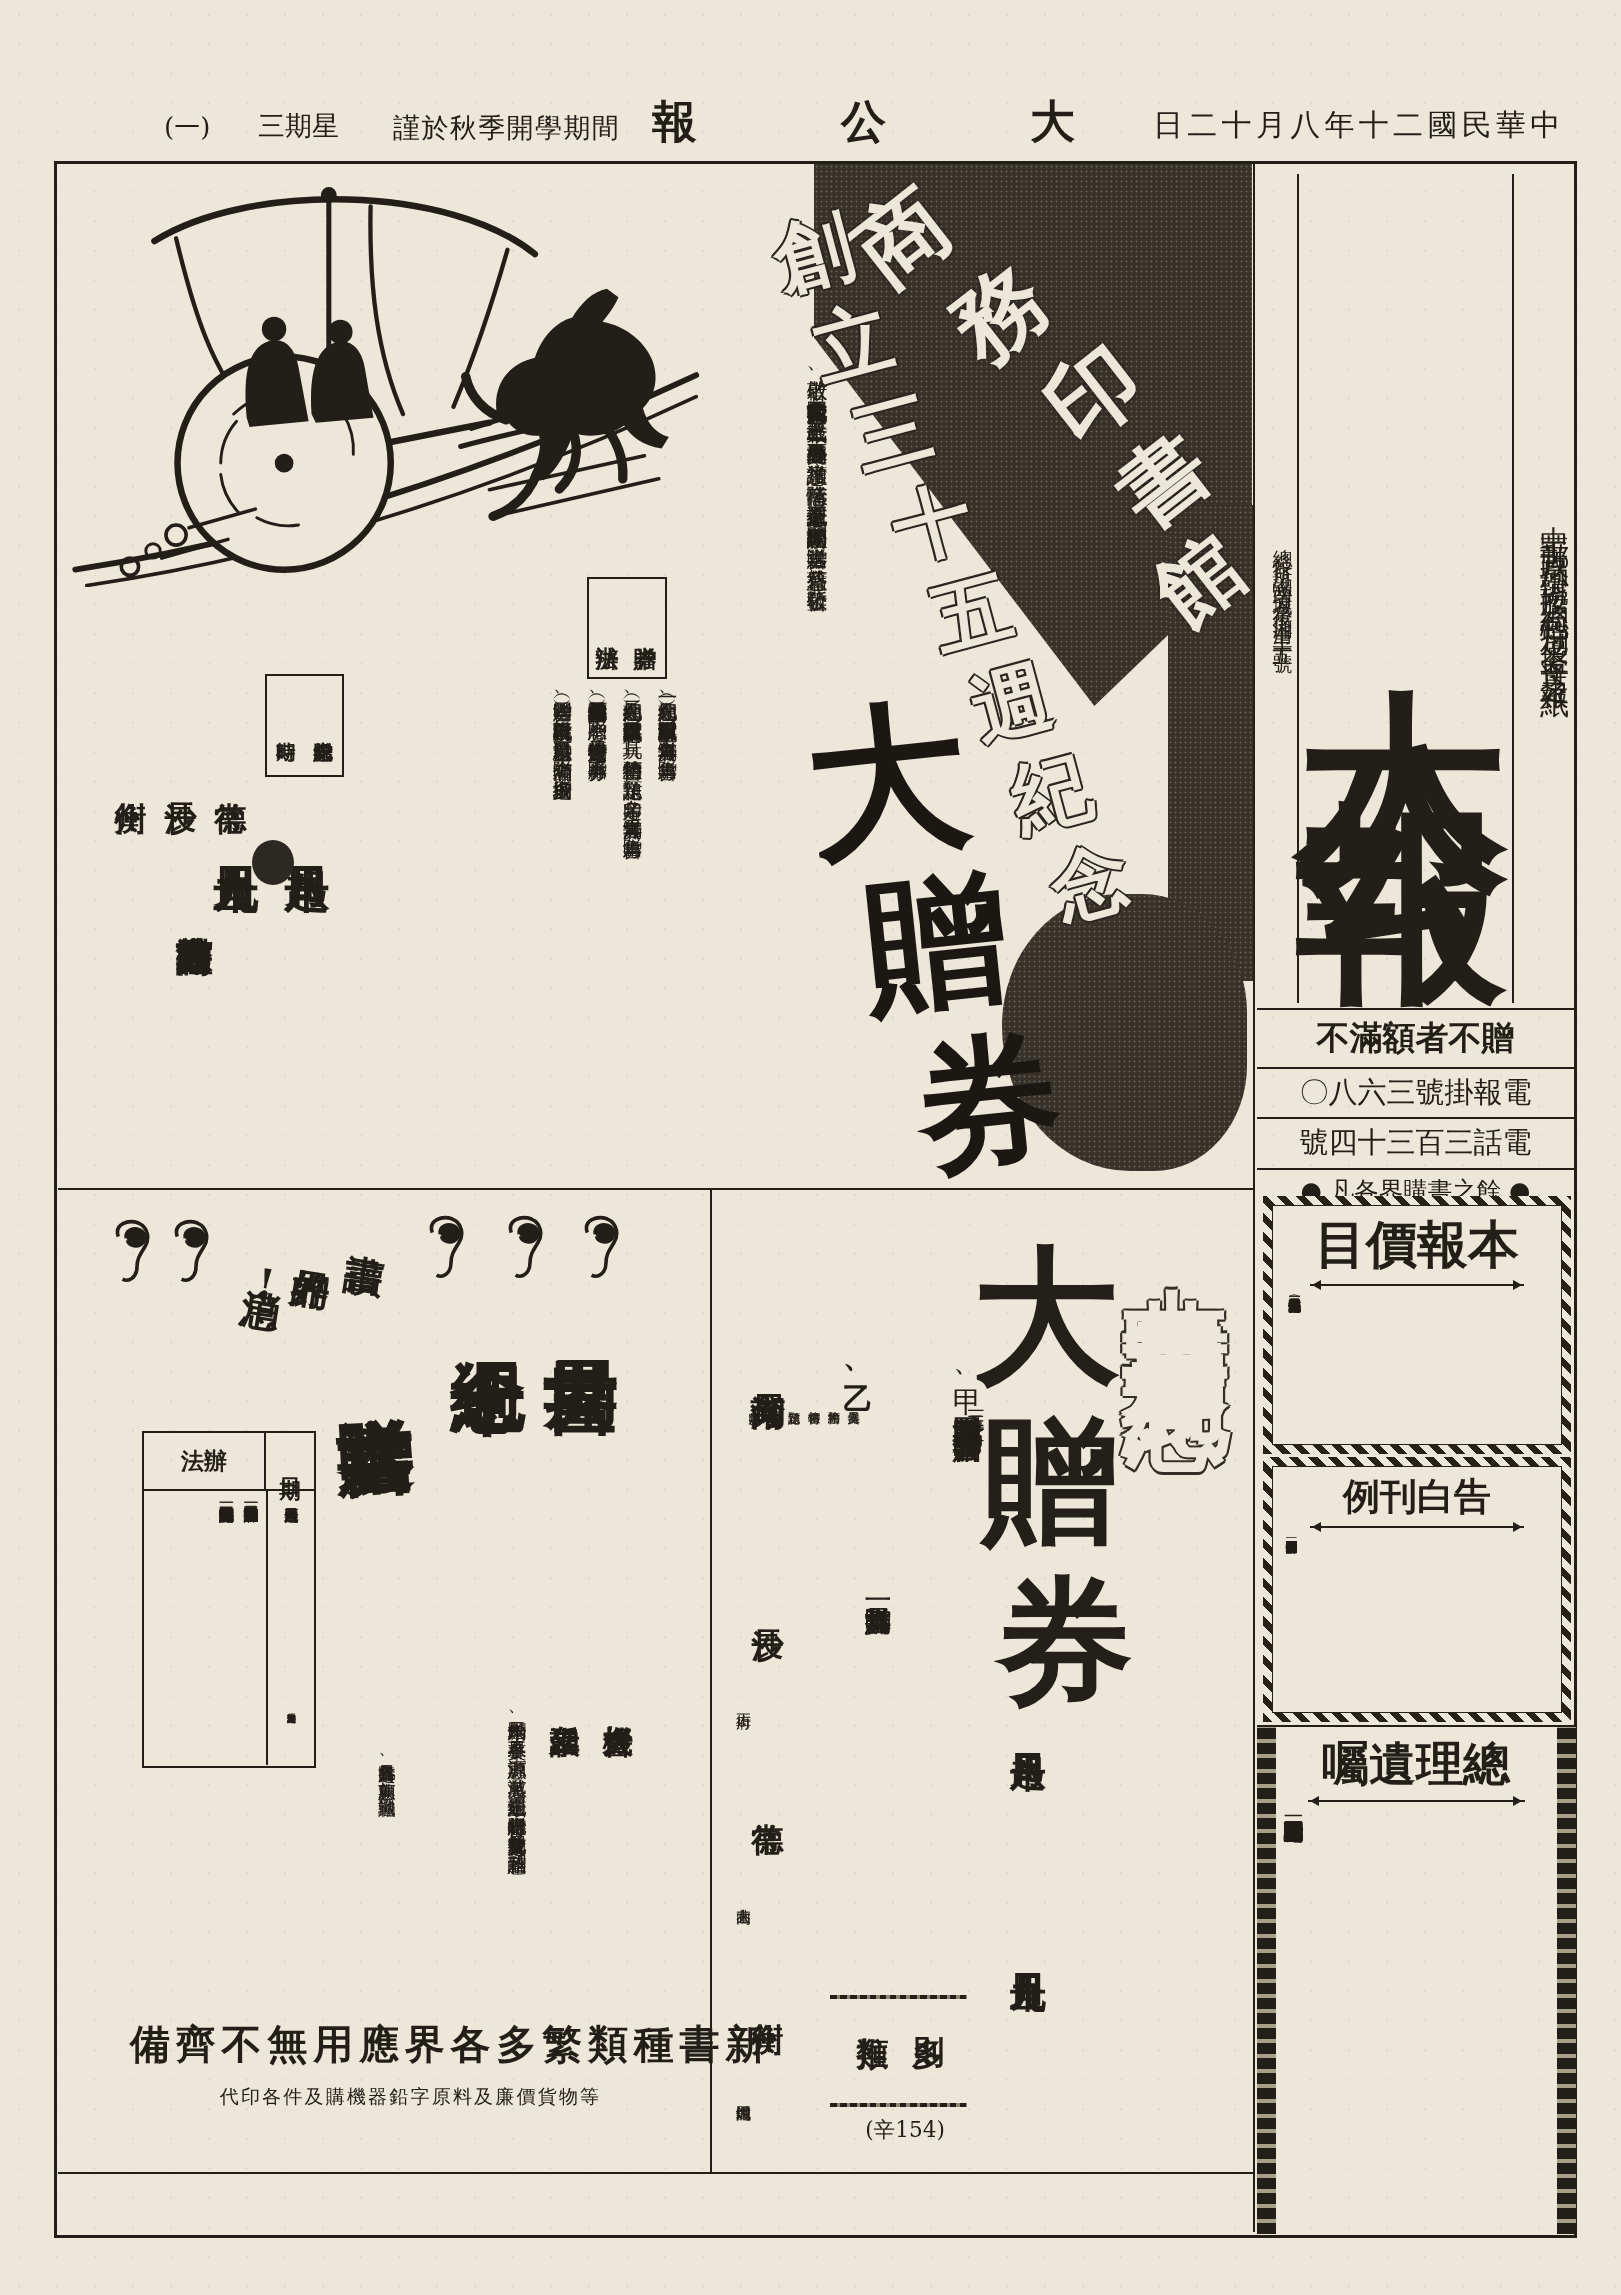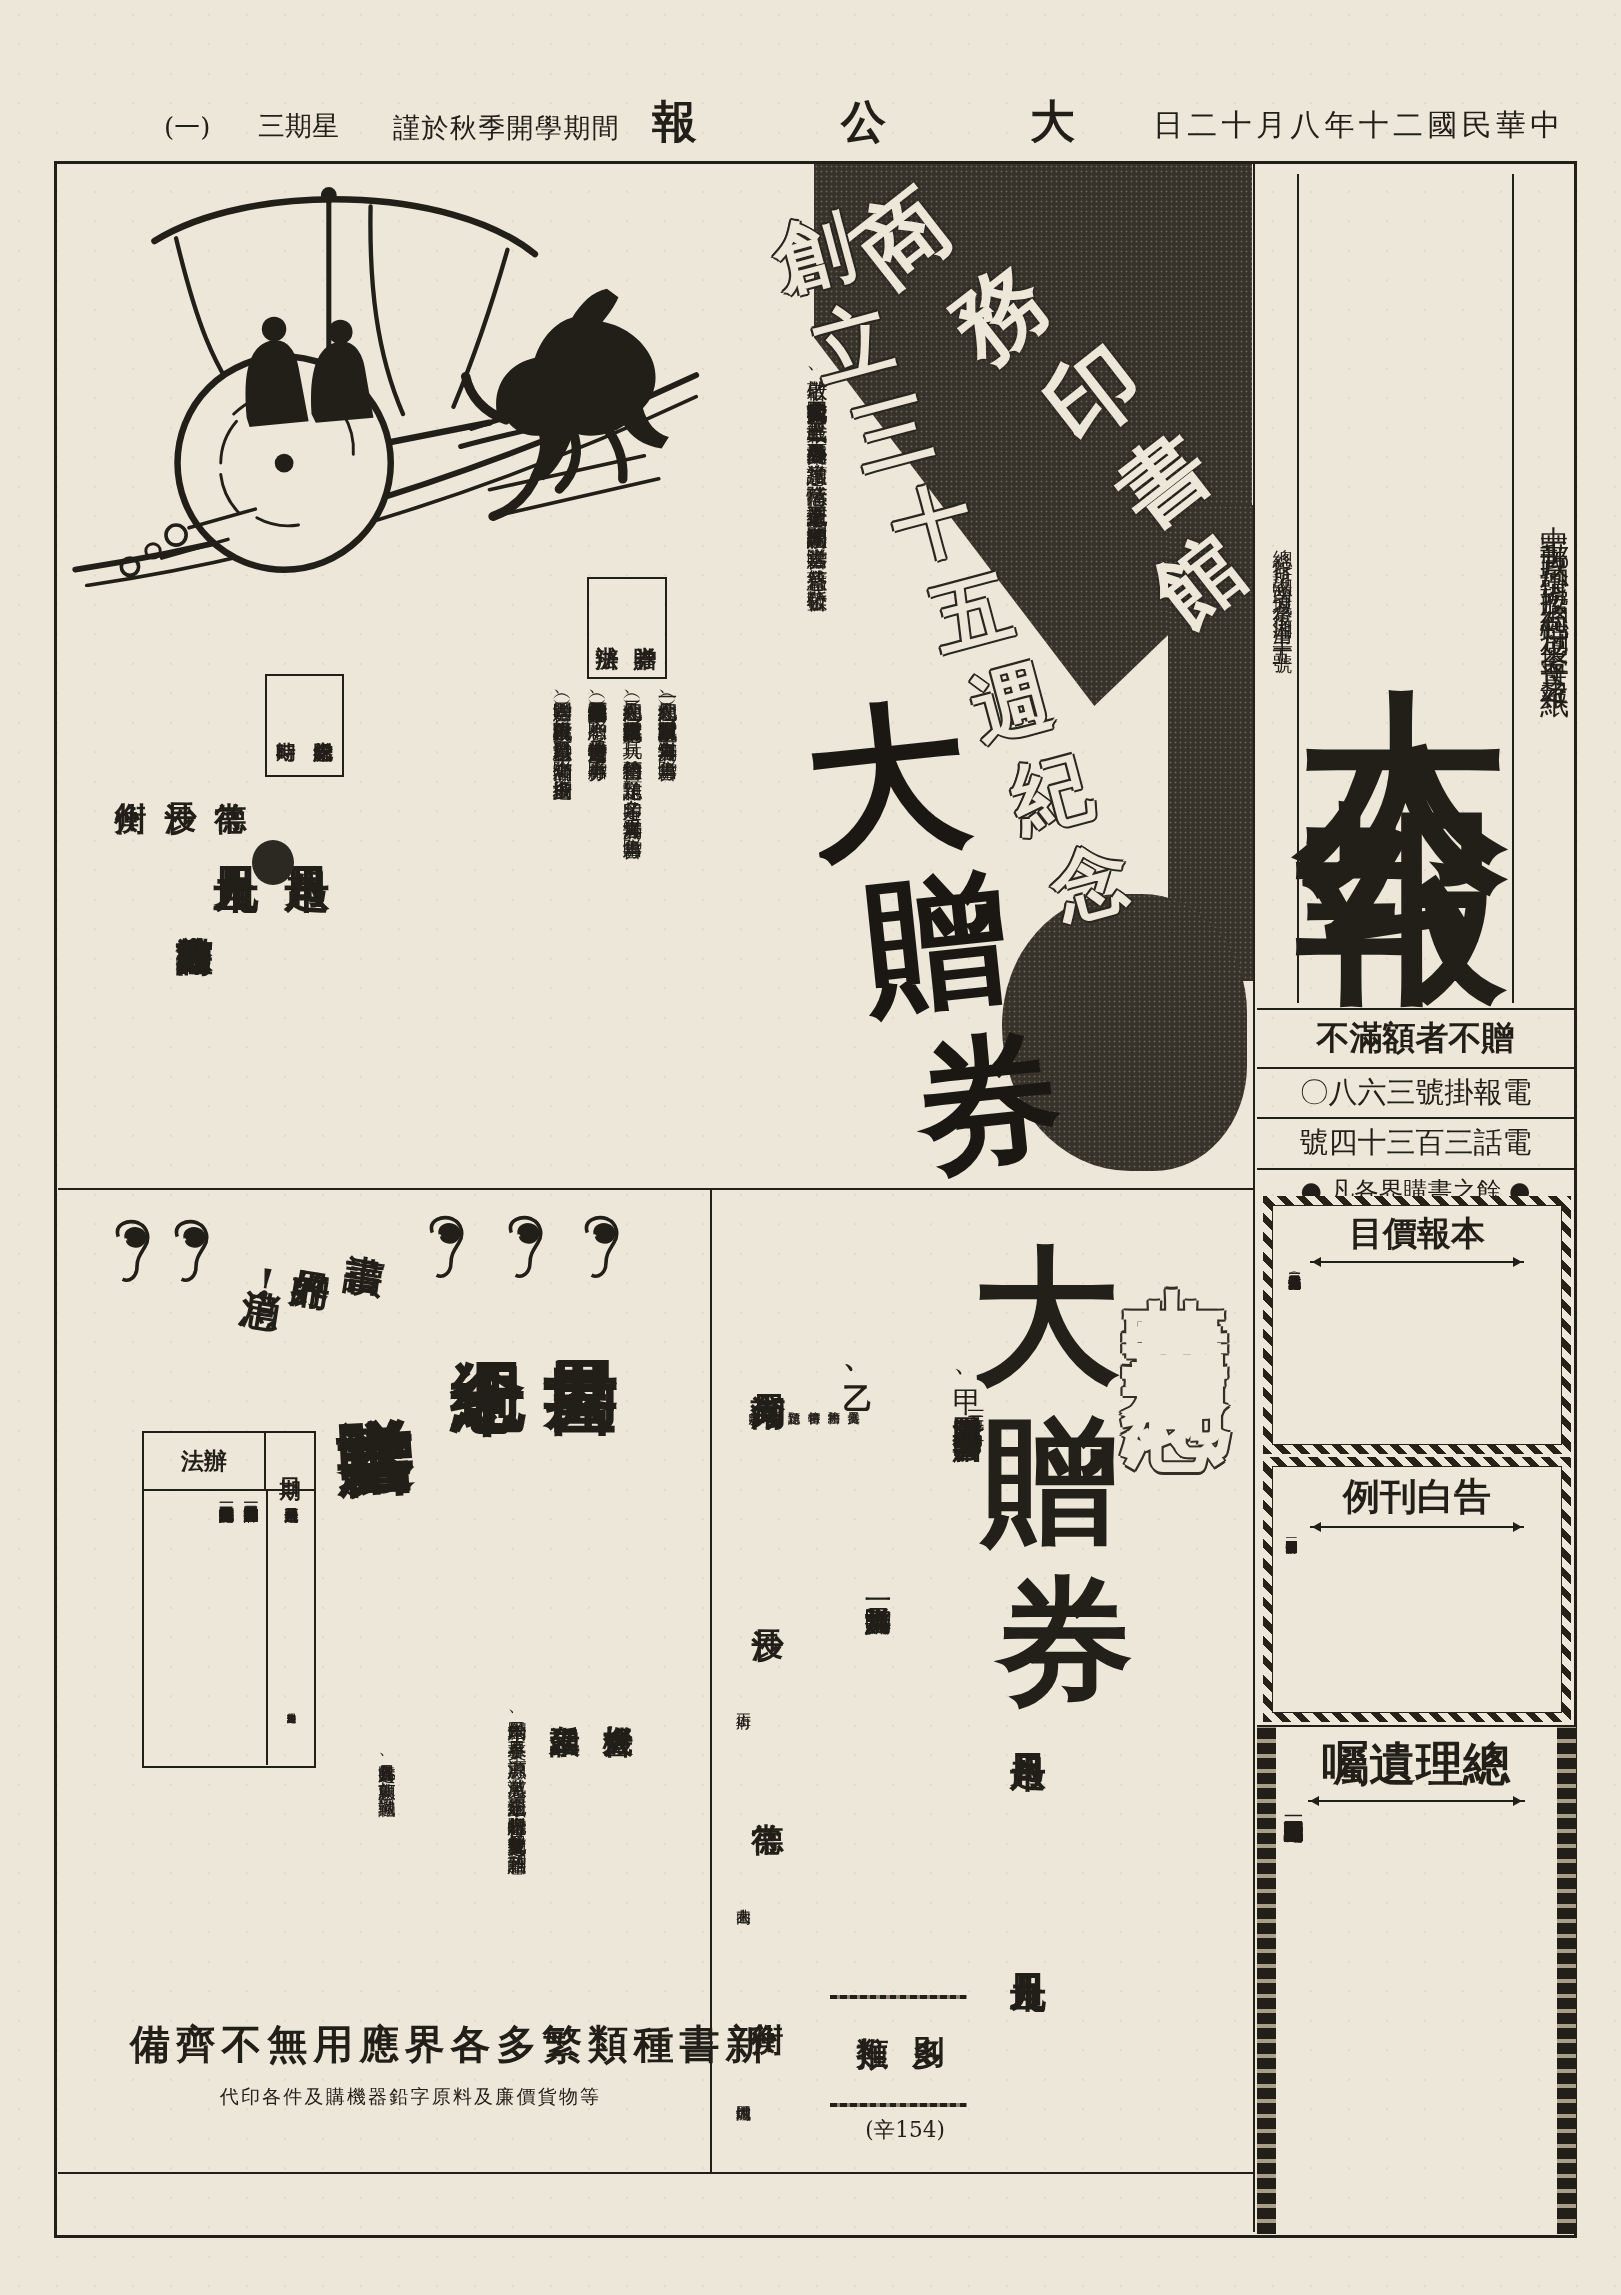--- a/index.html
+++ b/index.html
@@ -67,21 +67,21 @@
   <div class="rtl center" style="font-size:29px;padding:4.3px 0;border-bottom:2.2px solid #221e18;">號四十三百三話電</div>
   <div class="center" style="font-size:24.5px;padding:4.3px 0;">
     <span>●</span>
     <span class="rtl">凡各界購書之餘</span>
     <span>●</span>
   </div>
 </div>
 
 <div class="abs deco" style="left:1263px;top:1196px;width:308px;height:258px;box-sizing:border-box;">
   <div class="deco-inner">
-    <div class="rtl bold center" style="font-size:34px;">目價報本</div>
+    <div class="rtl bold center" style="font-size:51px;">目價報本</div>
     <div class="arrow-line"></div>
     <div class="v" style="height:157px;font-size:12.3px;line-height:27px;margin-top:2.9px;">本埠每月報費現洋九角全年九元（須一次繳足）零售每份光洋三分外埠每月每份加郵費二角歐美各國每月每份加郵費一元二角報費先惠匯兌不通之處以郵花代價作九五扣洋空國定報恕不作覆</div>
   </div>
 </div>
 
 <div class="abs deco" style="left:1263px;top:1457px;width:308px;height:265px;box-sizing:border-box;">
   <div class="deco-inner">
     <div class="rtl bold center" style="font-size:37px;">例刊白告</div>
     <div class="arrow-line"></div>
     <div class="v" style="height:163px;font-size:11.5px;line-height:21px;margin-top:2.9px;">一百字三日起碼洋七角普通每百字光洋四角七日以後每日每百字光洋八分長期每月每英寸六元三個月為長期中縫加半對面及新聞後照普通加倍論前加三倍標題大字掃花以所佔五號字地位計算刊費先惠中途停登者刊費不退鳴謝減價須覓舖保負責</div>

